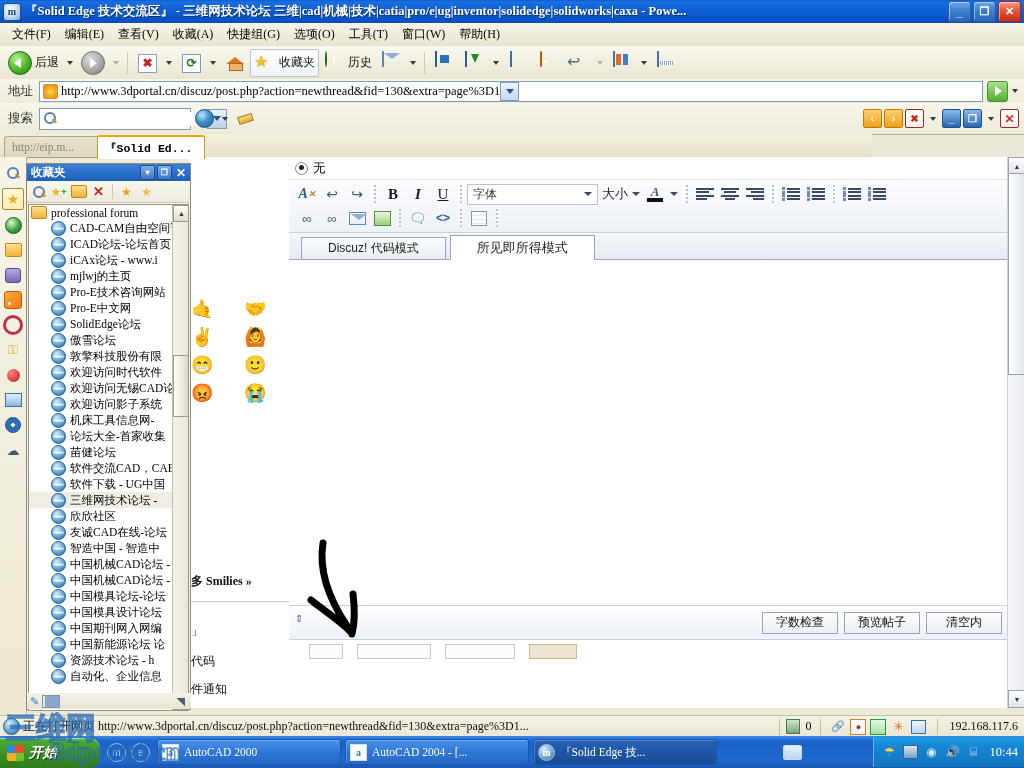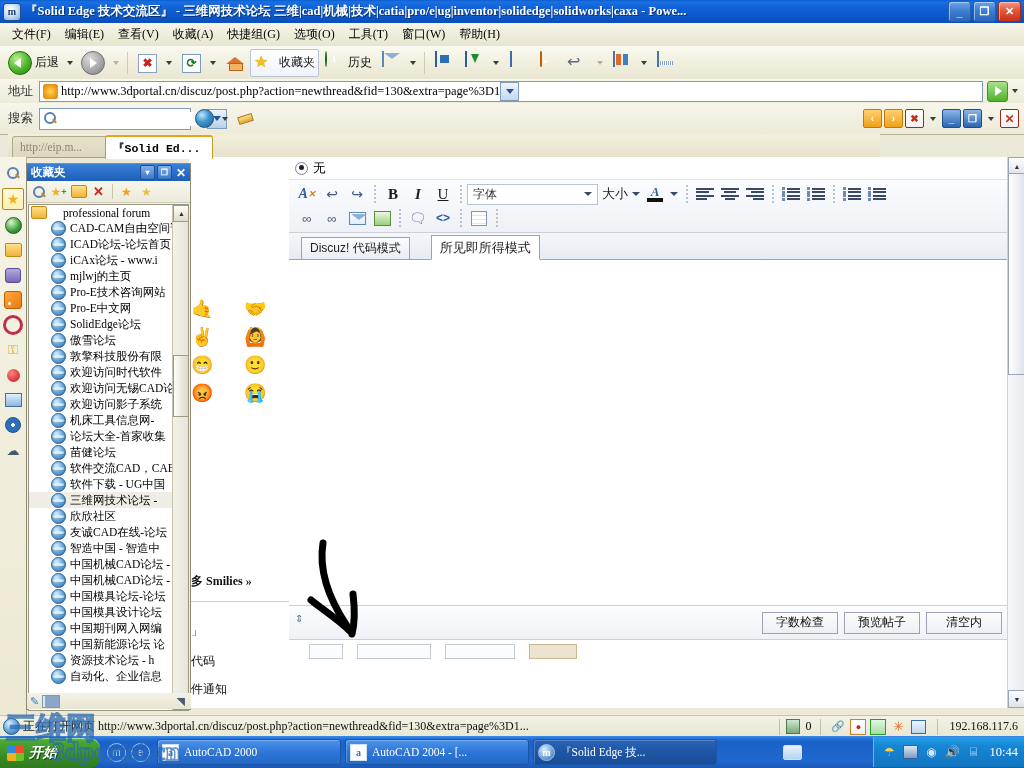--- a/index.html
+++ b/index.html
@@ -167,21 +167,21 @@
   .sqbtn{width:17px;height:17px;border:1px solid #9c8c5a;border-radius:2px;
     display:flex;align-items:center;justify-content:center;font-size:10px;font-weight:bold;color:#fff;
     font-family:"Liberation Sans",sans-serif;}
   .sq-or{background:linear-gradient(180deg,#ffd070,#f0a018);border-color:#c07a08;color:#fff;}
   .sq-rd{background:linear-gradient(180deg,#ffffff,#f0f0f0);border-color:#9a2b1a;color:#c52d14;}
   .sq-bl{background:linear-gradient(180deg,#8ab6e8,#2a66b0);border-color:#1d4f8f;}
   .sq-x{background:linear-gradient(180deg,#ffffff,#f2f2f2);border-color:#9a2b1a;color:#d0301a;font-size:12px;}
 
   
   .tabrow{
-    position:absolute;left:8px;top:134px;width:872px;height:23px;
+    position:absolute;left:0;top:134px;width:872px;height:23px;
     background:linear-gradient(180deg,#f2efdd,#e6e2ca);
     border-bottom:1px solid #a8a285;
   }
   .tab{position:absolute;top:2px;height:20px;display:flex;align-items:center;
     padding:0 7px;font-family:"Liberation Serif",serif;font-size:11.5px;white-space:nowrap;
     border:1px solid #b0aa8c;border-bottom:none;border-radius:3px 3px 0 0;}
   .tab.inactive{left:4px;width:80px;background:linear-gradient(180deg,#e7e3cb,#dcd7bd);color:#8a8672;}
   .tab.active{left:97px;width:92px;top:1px;height:22px;background:#fff;color:#000;font-weight:bold;
     border-color:#c0a020 #c0a020 #fff #c0a020;border-top:2px solid #e8a317;z-index:3;font-family:Liberation Mono, monospace;}
 
@@ -206,21 +206,21 @@
   .fav-title{color:#fff;font-weight:bold;font-size:11.5px;font-family:"Liberation Serif",serif;flex:1;}
   .fav-hbtn{width:13px;height:13px;margin-right:2px;border:1px solid #1d4f8f;border-radius:2px;
     background:linear-gradient(180deg,#7fb0ea,#3b77c8);display:flex;align-items:center;justify-content:center;
     color:#fff;font-size:8px;font-weight:bold;}
   .fav-x{color:#fff;font-size:12px;font-weight:bold;margin-right:4px;margin-left:2px;}
   .fav-tools{height:21px;background:linear-gradient(180deg,#f8f7ee,#eceadb);
     border-bottom:1px solid #cfcab2;display:flex;align-items:center;gap:3px;padding-left:3px;}
   .ft{width:17px;height:17px;display:flex;align-items:center;justify-content:center;font-size:12px;}
   .ft-sep{width:1px;height:15px;background:#cbc6ae;margin:0 2px;}
   .fav-list{position:relative;height:505px;background:#fff;border:1px solid #9a9580;margin:1px;overflow:hidden;}
-  .fav-root{display:flex;align-items:center;gap:16px;padding:1px 2px;font-family:"Liberation Serif",serif;font-size:11.5px;}
+  .fav-root{display:flex;align-items:center;gap:4px;padding:1px 2px;font-family:"Liberation Serif",serif;font-size:11.5px;}
   .folder-ic{width:14px;height:11px;flex:none;position:relative;
     background:linear-gradient(180deg,#ffe08e,#f0b23a);border:1px solid #c08a15;border-radius:1px 2px 2px 2px;}
   .fav-item{display:flex;align-items:center;gap:4px;padding:0 2px 0 22px;height:16px;
     font-family:"Liberation Serif",serif;font-size:11.5px;white-space:nowrap;overflow:hidden;}
   .fav-item.hl{background:#f0ede4;}
   .ie-ic{width:13px;height:13px;flex:none;border-radius:50%;
     background:radial-gradient(circle at 35% 30%,#d8f0ff 0%,#6aa8d8 50%,#2a6ba8 100%);
     border:1px solid #1f5a90;position:relative;}
   .ie-ic:after{content:"";position:absolute;left:1px;top:5px;width:11px;height:3px;
     background:rgba(255,255,255,.7);border-radius:50%;}
@@ -278,22 +278,22 @@
   .fc-bar{width:16px;height:4px;background:#111;margin-top:1px;}
   .alignic{width:18px;height:13px;display:flex;flex-direction:column;justify-content:space-between;}
   .alignic i{display:block;height:2px;background:#3a4a66;}
   .listic{width:18px;height:13px;display:flex;flex-direction:column;justify-content:space-between;}
   .listic i{display:flex;align-items:center;gap:2px;height:2px;}
   .listic i:before{content:"";width:3px;height:3px;background:#6d8ab5;flex:none;}
   .listic i:after{content:"";flex:1;height:2px;background:#3a4a66;}
 
   .modetabs{display:flex;align-items:flex-end;height:26px;padding-left:12px;
     border-bottom:1px solid #9aa4b4;background:linear-gradient(180deg,#f4f6fa,#e7ebf2);}
-  .mt{height:21px;display:flex;align-items:center;padding:0 8px;
-    border:1px solid #9aa4b4;border-bottom:none;margin-right:21px;
+  .mt{height:21px;display:flex;align-items:center;padding:0 26px;
+    border:1px solid #9aa4b4;border-bottom:none;margin-right:4px;
     font-family:"Liberation Sans",sans-serif;font-size:12px;color:#222;
     background:linear-gradient(180deg,#fafbfd,#e9edf4);}
   .mt.active{background:#fff;font-weight:normal;font-family:"Liberation Serif",serif;
     font-size:13px;height:23px;border-bottom:1px solid #fff;position:relative;top:1px;}
 
   .ed-area{height:345px;background:#fff;border-bottom:1px solid #c9d0da;}
 
   .ed-footrow{height:33px;display:flex;align-items:center;padding:0 6px;
     background:linear-gradient(180deg,#fcfdff,#eef1f6);border-bottom:1px solid #c9d0da;}
   .resize-ic{width:18px;height:20px;position:relative;color:#5a7091;font-size:10px;}

